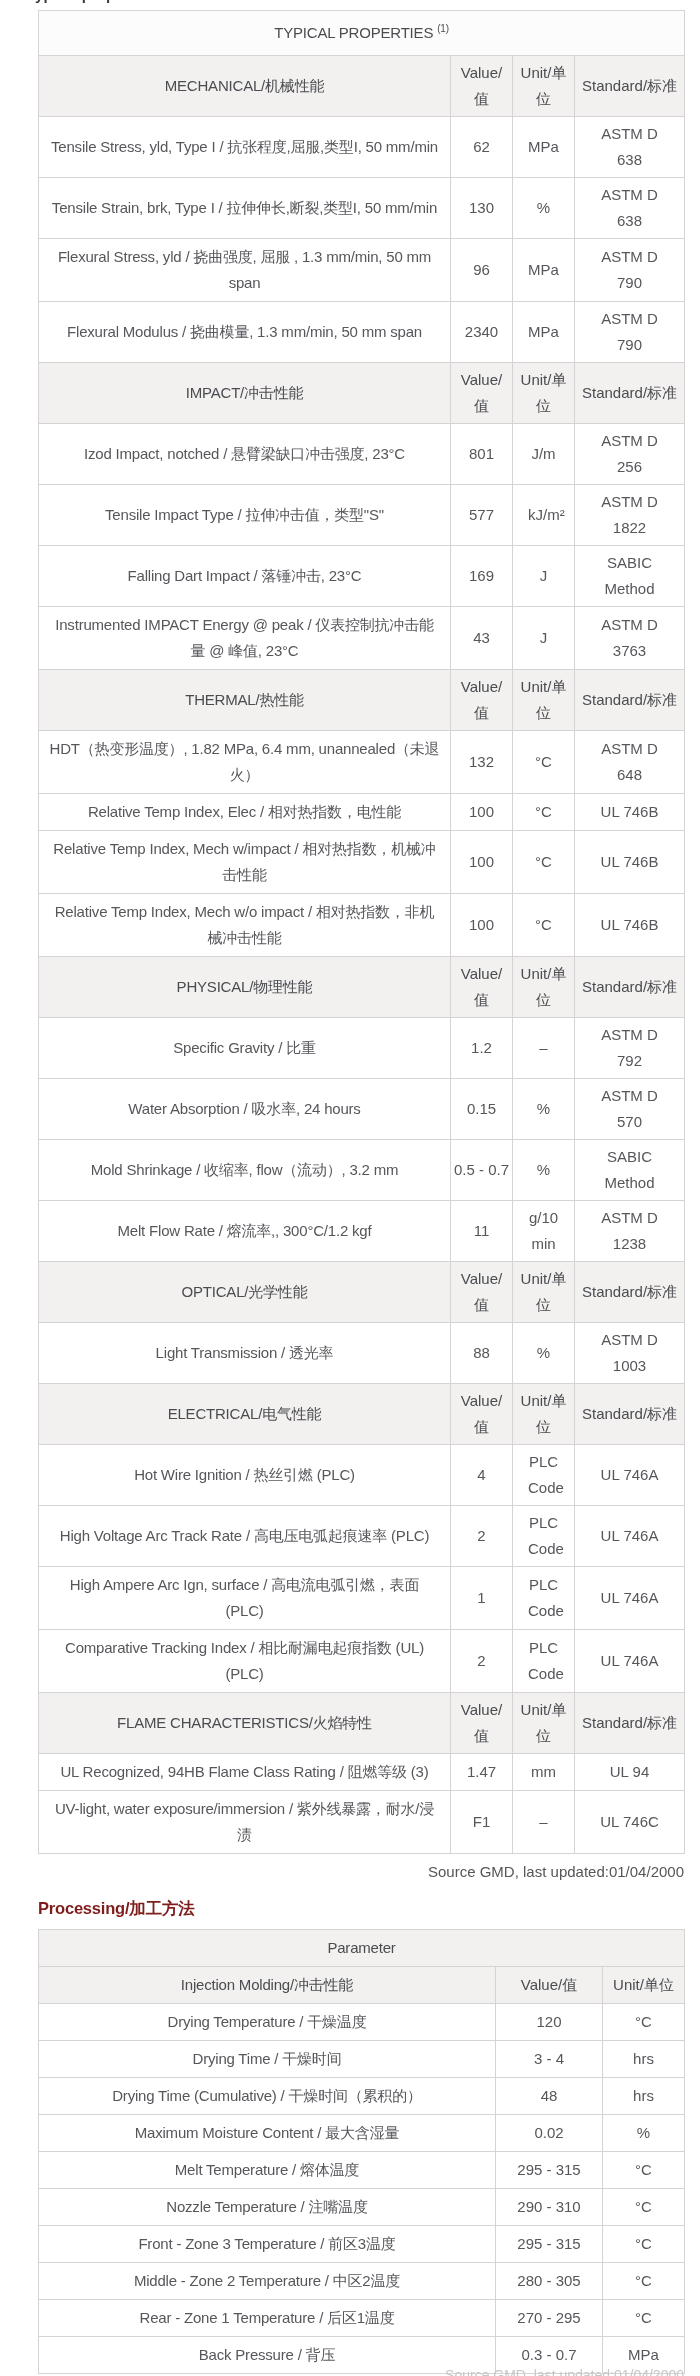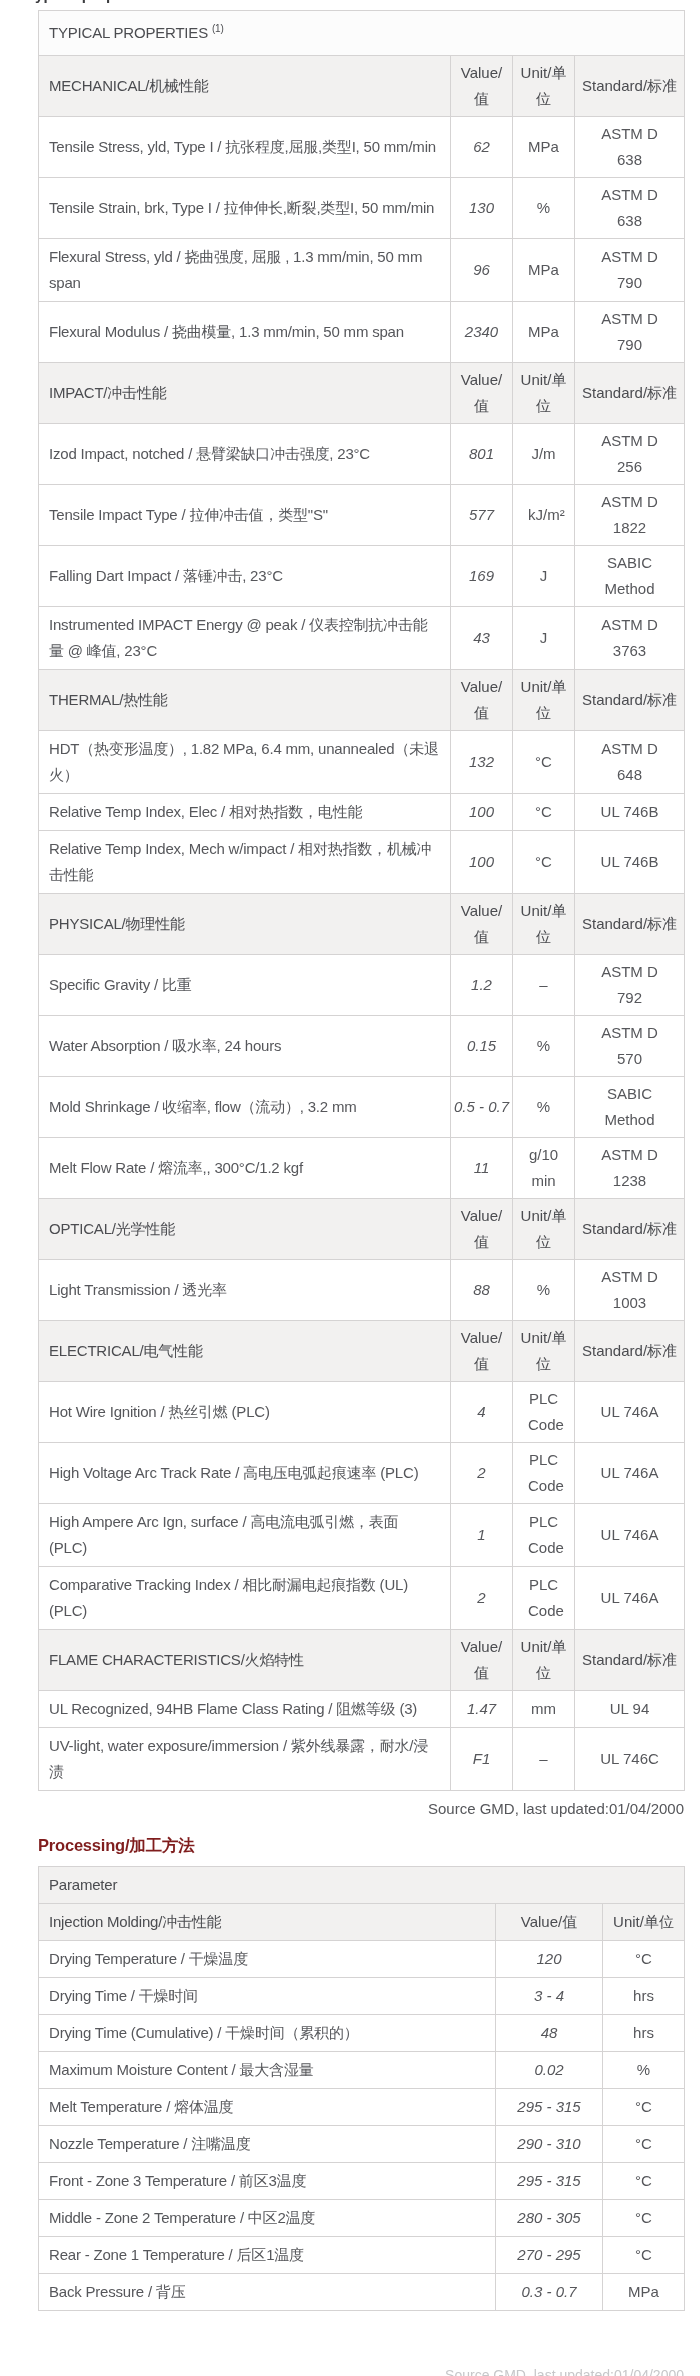--- a/index.html
+++ b/index.html
@@ -9,23 +9,23 @@
   .clip-top { position:absolute; top:0; left:27px; height:5px; overflow:hidden; }
   .clip-top span { display:block; margin-top:-14px; font-weight:bold; font-size:15px; color:#3c3d40; }
 
   table { border-collapse:collapse; table-layout:fixed; width:646px; margin-left:38px;
           border:1px solid #c8c6c6; }
   #t1 { margin-top:10px; }
   #t2 { margin-top:6px; }
 
   td { border:1px solid #d5d3d3; vertical-align:middle; font-size:15px; line-height:26px;
        padding:4px 8px; color:#56575b; }
-  td.prop { padding:5px 10px; letter-spacing:-0.2px; text-align:left; }
+  td.prop { padding:5px 10px; letter-spacing:-0.2px; text-align:center; }
   td.c { text-align:center; }
-  td.val { white-space:nowrap; padding:4px 2px;font-style:italic; }
+  td.val { white-space:nowrap; padding:4px 2px; }
   td.unit { padding:4px 15px; }
   td.std { padding:4px 12px; }
   td.hdr { overflow-wrap:anywhere; padding:4px 4px; }
 
   tr.title-row td { background:#fcfcfc; color:#4b4c50; padding:9px 10px; }
   sup { font-size:10px; vertical-align:super; line-height:0; }
   tr.sec td { background:#f2f1f0; color:#4b4c50; }
 
   .source { width:646px; margin:9px 0 0 38px; text-align:right; font-size:15px; color:#55565a; }
   .proc-heading { margin:18px 0 9px 38px; font-weight:bold; font-size:16.5px; color:#7f1d1d; letter-spacing:-0.2px; }
@@ -130,20 +130,26 @@
           <td class="c val">100</td>
           <td class="c unit">°C</td>
           <td class="c std">UL 746B</td>
         </tr>
         <tr>
           <td class="prop">Relative Temp Index, Mech w/impact / 相对热指数，机械冲击性能</td>
           <td class="c val">100</td>
           <td class="c unit">°C</td>
           <td class="c std">UL 746B</td>
         </tr>
+        <tr>
+          <td class="prop">Relative Temp Index, Mech w/o impact / 相对热指数，非机械冲击性能</td>
+          <td class="c val">100</td>
+          <td class="c unit">°C</td>
+          <td class="c std">UL 746B</td>
+        </tr>
         <tr class="sec">
           <td class="prop">PHYSICAL/物理性能</td>
           <td class="c hdr">Value/值</td>
           <td class="c hdr">Unit/单位</td>
           <td class="c hdr">Standard/标准</td>
         </tr>
         <tr>
           <td class="prop">Specific Gravity / 比重</td>
           <td class="c val">1.2</td>
           <td class="c unit">–</td>

